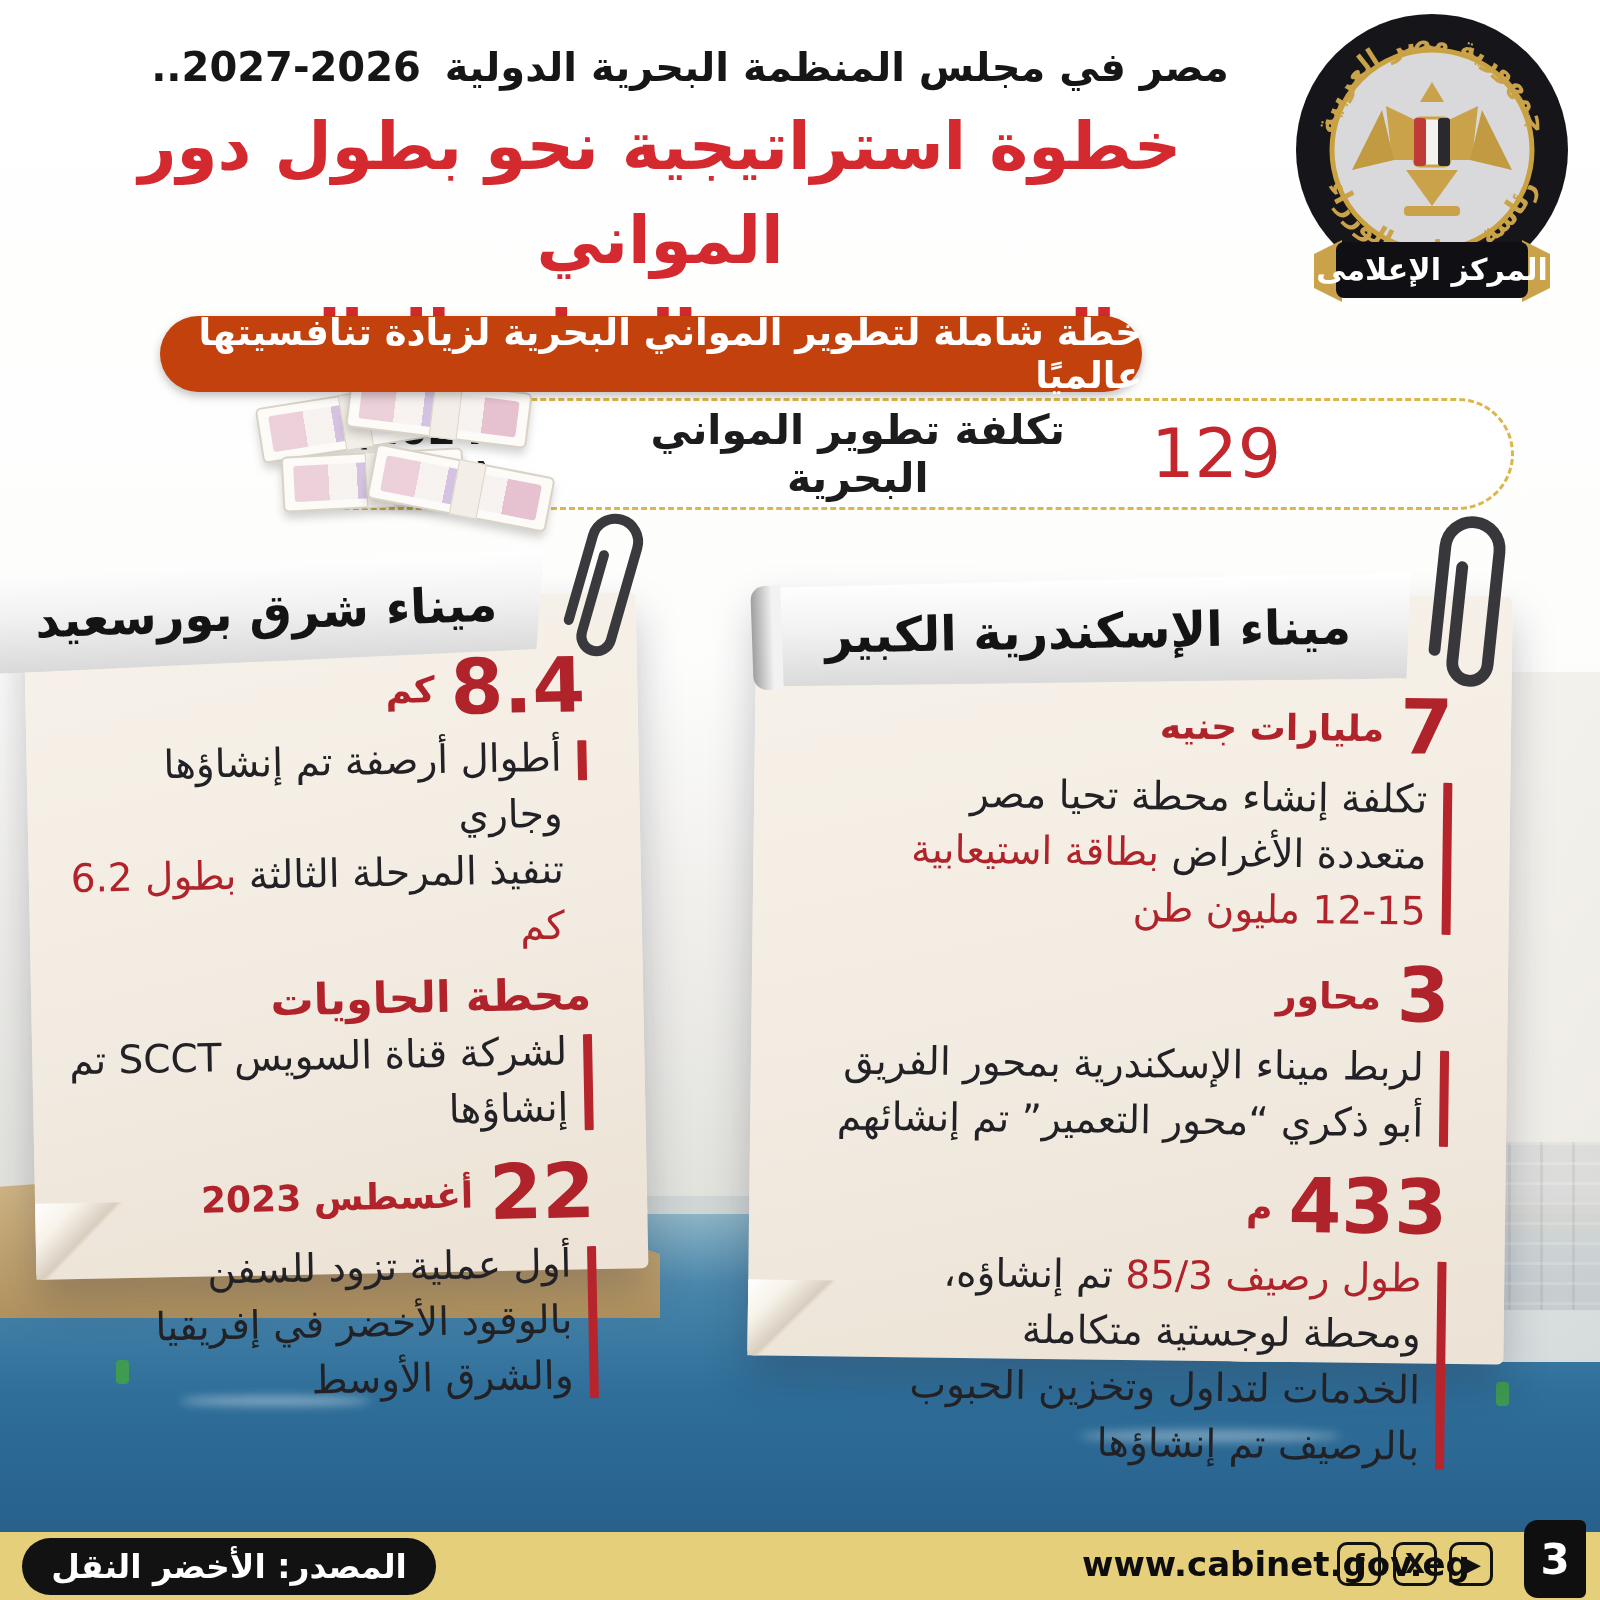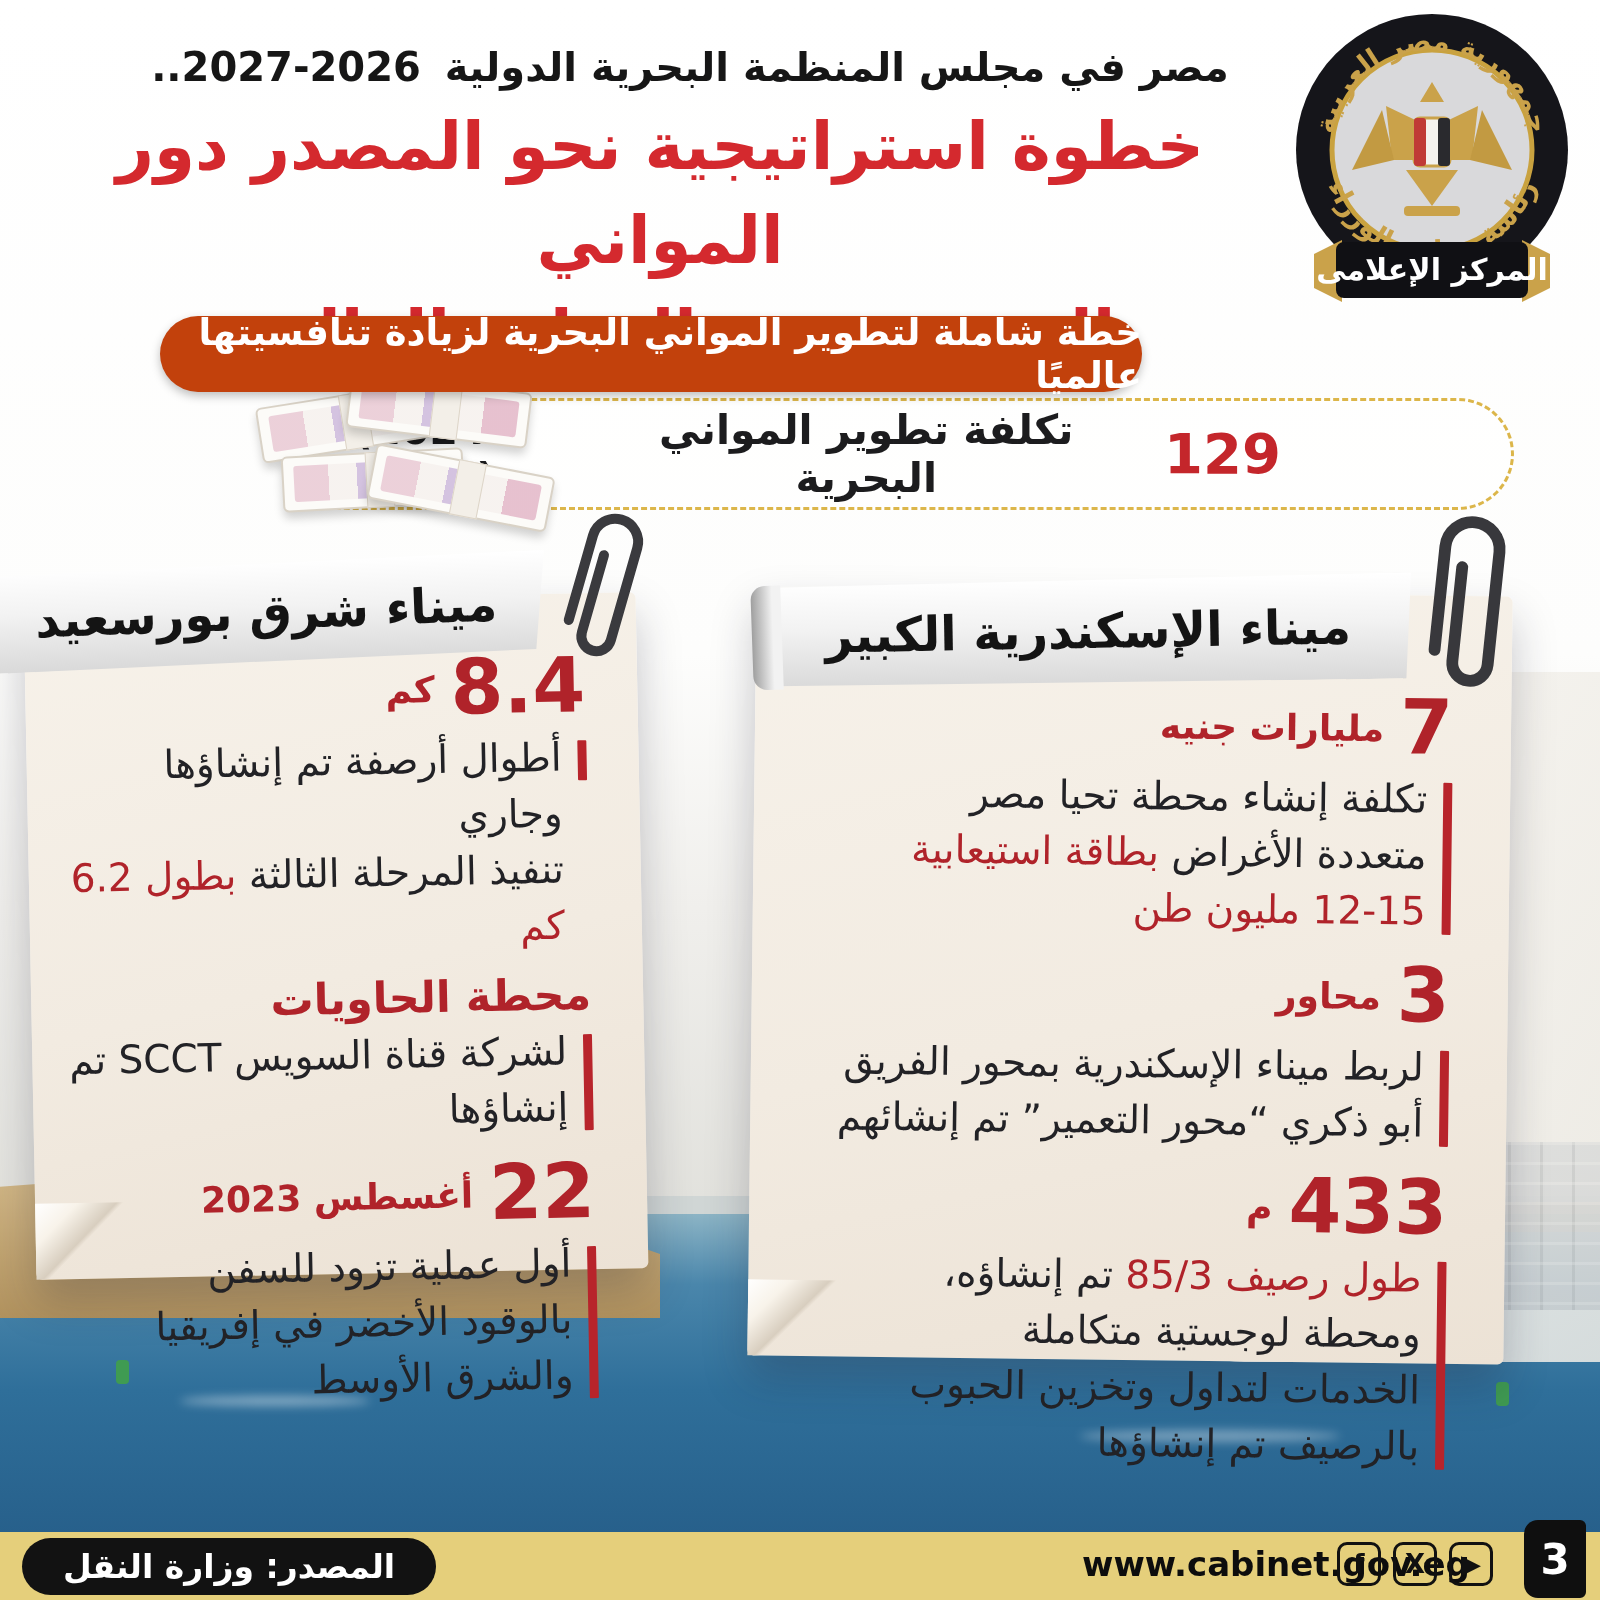--- a/index.html
+++ b/index.html
@@ -42,21 +42,21 @@
   .title{position:absolute;left:20px;top:100px;width:1280px;z-index:8;text-align:center;
       font-size:66px;line-height:94px;font-weight:800;color:#d4292e;}
   .subtitle{position:absolute;left:160px;top:316px;width:982px;height:76px;z-index:8;
       background:#c2410c;border-radius:42px;color:#ffffff;font-size:37px;font-weight:700;
       display:flex;align-items:center;justify-content:center;box-shadow:0 4px 10px rgba(0,0,0,.25);}
 
   
   .banner{position:absolute;left:286px;top:398px;width:1228px;height:112px;z-index:4;
       border:3px dashed #dcb64a;border-radius:58px;display:flex;align-items:center;justify-content:center;
       padding-right:230px;box-sizing:border-box;gap:16px;background:rgba(255,255,255,.6);}
-  .banner .amount{font-size:56px;font-weight:700;color:#c4262b;line-height:1;}
+  .banner .amount{font-size:68px;font-weight:400;color:#c4262b;line-height:1;}
   .banner .unit{font-size:41px;font-weight:800;color:#c4262b;}
   .banner .desc{font-size:41px;font-weight:800;color:#1c1c1e;text-align:center;}
   .money{position:absolute;left:252px;top:378px;width:300px;height:150px;z-index:5;}
   .bundle{position:absolute;width:178px;height:52px;background:#fcfbf8;border:2px solid #d9d2c6;
       border-radius:6px;box-shadow:0 6px 10px rgba(0,0,0,.18);}
   .bundle i{position:absolute;left:10px;top:8px;right:10px;bottom:8px;display:block;
       background:linear-gradient(90deg,#e9c9d4 0 22%,#f6f1ee 22% 40%,#cdb9dc 40% 55%,#f6f1ee 55% 78%,#e3b7c8 78% 100%);
       border-radius:3px;opacity:.85;}
   .bundle b{position:absolute;left:46%;top:-2px;width:26px;bottom:-2px;background:#f3efe8;border:1px solid #ddd5c8;}
 
@@ -153,21 +153,21 @@
     <div class="foam" style="left:1080px;top:1430px;width:260px;height:12px;opacity:.35;"></div>
     <div class="buoy" style="left:116px;top:1360px;"></div>
     <div class="buoy" style="left:1496px;top:1382px;"></div>
   </div>
 
   <div class="kicker">
     <span>مصر في مجلس المنظمة البحرية الدولية</span>
     <span class="yrs" dir="ltr">2027-2026</span><span>..</span>
   </div>
   <div class="title">
-    <div>خطوة استراتيجية نحو المصدر دور المواني</div>
+    <div>خطوة استراتيجية نحو بطول دور المواني</div>
     <div>المصرية في التجارة العالمية</div>
   </div>
   <div class="subtitle">
     <span>خطة شاملة لتطوير المواني البحرية لزيادة تنافسيتها عالميًا</span>
   </div>
 
   <div class="logo">
     <svg viewBox="0 0 292 304" width="292" height="304">
       <circle cx="146" cy="140" r="136" fill="#15151a"></circle>
       <circle cx="146" cy="140" r="100" fill="#d9d9db" stroke="#c9a23f" stroke-width="5"></circle>
@@ -320,21 +320,21 @@
   </div>
 
   <svg class="clip" style="left:548px;top:508px;transform:rotate(16deg);" width="110" height="152" viewBox="0 0 110 152">
     <path d="M32,120 L32,32 a23,23 0 0 1 46,0 L78,128 a15,15 0 0 1 -30,0 L48,48" fill="none" stroke="#3a3a3e" stroke-width="10" stroke-linecap="round"></path>
   </svg>
   <svg class="clip" style="left:1402px;top:496px;transform:rotate(6deg);" width="130" height="210" viewBox="0 0 110 152">
     <path d="M32,120 L32,32 a23,23 0 0 1 46,0 L78,128 a15,15 0 0 1 -30,0 L48,48" fill="none" stroke="#38383c" stroke-width="10" stroke-linecap="round"></path>
   </svg>
 
   <div class="footer">
-    <div class="source-pill">المصدر: وزارة النقل</div>
+    <div class="source-pill">المصدر: الأخضر النقل</div>
     <div class="site" dir="ltr">www.cabinet.gov.eg</div>
     <div class="socials" dir="ltr">
       <div class="soc">f</div>
       <div class="soc">X</div>
       <div class="soc">▶</div>
     </div>
     <div class="page-tab">3</div>
   </div>
 
 </div>

